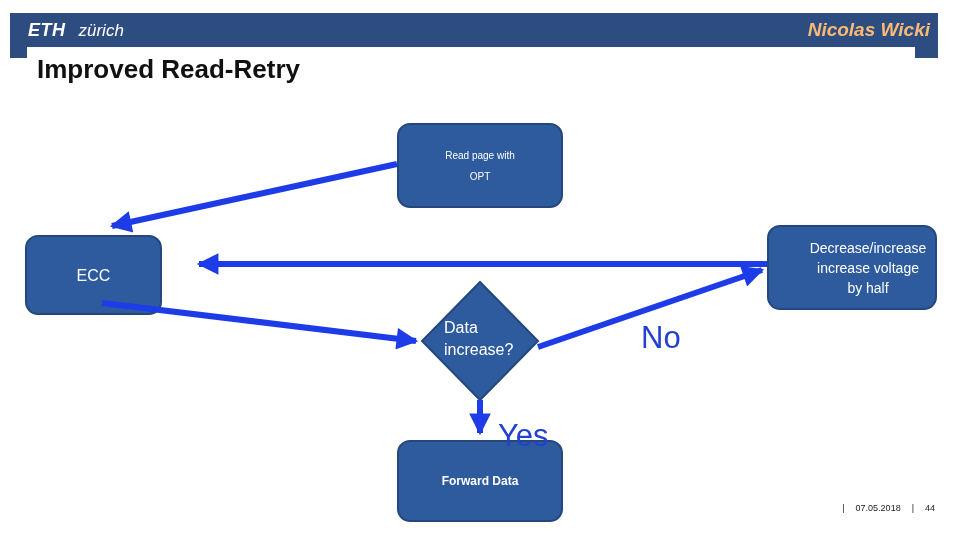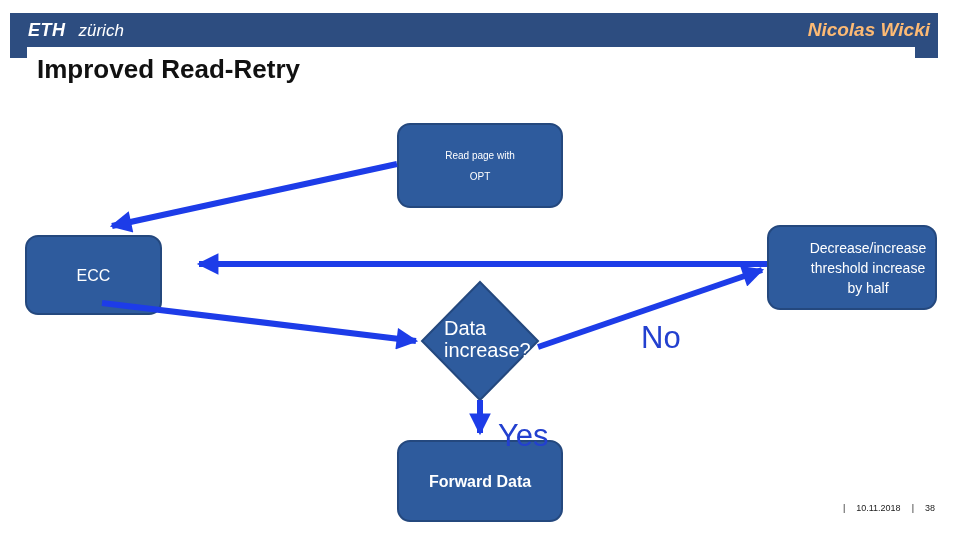--- a/index.html
+++ b/index.html
@@ -26,23 +26,23 @@
   }
   
   .node{
     position:absolute;background:#2e5b9d;border:2px solid #24487e;border-radius:13px;
     color:#ffffff;display:flex;flex-direction:column;align-items:center;justify-content:center;
     box-sizing:border-box;text-align:center;line-height:21px;
   }
   .node-read{left:397px;top:123px;width:166px;height:85px;font-size:10px;}
   .node-ecc{left:25px;top:235px;width:137px;height:80px;font-size:16px;}
   .node-decrease{left:767px;top:225px;width:170px;height:85px;font-size:14px;line-height:20px;padding-left:32px;}
-  .node-forward{left:397px;top:440px;width:166px;height:82px;font-size:16px;font-weight:700;}
+  .node-forward{left:397px;top:440px;width:166px;height:82px;font-size:12px;font-weight:700;}
   .diamond-text{
-    position:absolute;left:444px;top:317px;color:#ffffff;font-size:20px;line-height:22px;
+    position:absolute;left:444px;top:317px;color:#ffffff;font-size:16px;line-height:22px;
     text-align:left;
   }
   .diamond-text span{display:block;}
   .edge-label{position:absolute;color:#2340cf;font-size:31px;}
   .label-yes{left:498px;top:418px;}
   .label-no{left:641px;top:320px;}
   
   .arrows{position:absolute;left:0;top:0;width:960px;height:540px;pointer-events:none;}
   
   .footer{
@@ -71,21 +71,21 @@
     <span>Read page with</span>
     <span>OPT</span>
   </div>
 
   <div class="node node-ecc">
     <span>ECC</span>
   </div>
 
   <div class="node node-decrease">
     <span>Decrease/increase</span>
-    <span>threshold increase</span>
+    <span>increase voltage</span>
     <span>by half</span>
   </div>
 
   <div class="node node-forward">
     <span>Forward Data</span>
   </div>
 
   <svg class="arrows" viewBox="0 0 960 540">
     <defs>
       <marker id="ah" viewBox="0 0 10 10" refX="9" refY="5" markerUnits="strokeWidth" markerWidth="4" markerHeight="3.6" orient="auto">
@@ -109,18 +109,18 @@
   <div class="diamond-text">
     <span>Data</span>
     <span>increase?</span>
   </div>
 
   <div class="edge-label label-no">No</div>
   <div class="edge-label label-yes">Yes</div>
 
   <div class="footer">
     <span>|</span>
-    <span>10.11.2018</span>
+    <span>07.05.2018</span>
     <span>|</span>
-    <span>38</span>
+    <span>44</span>
   </div>
 
 </div>
 
 </body></html>

